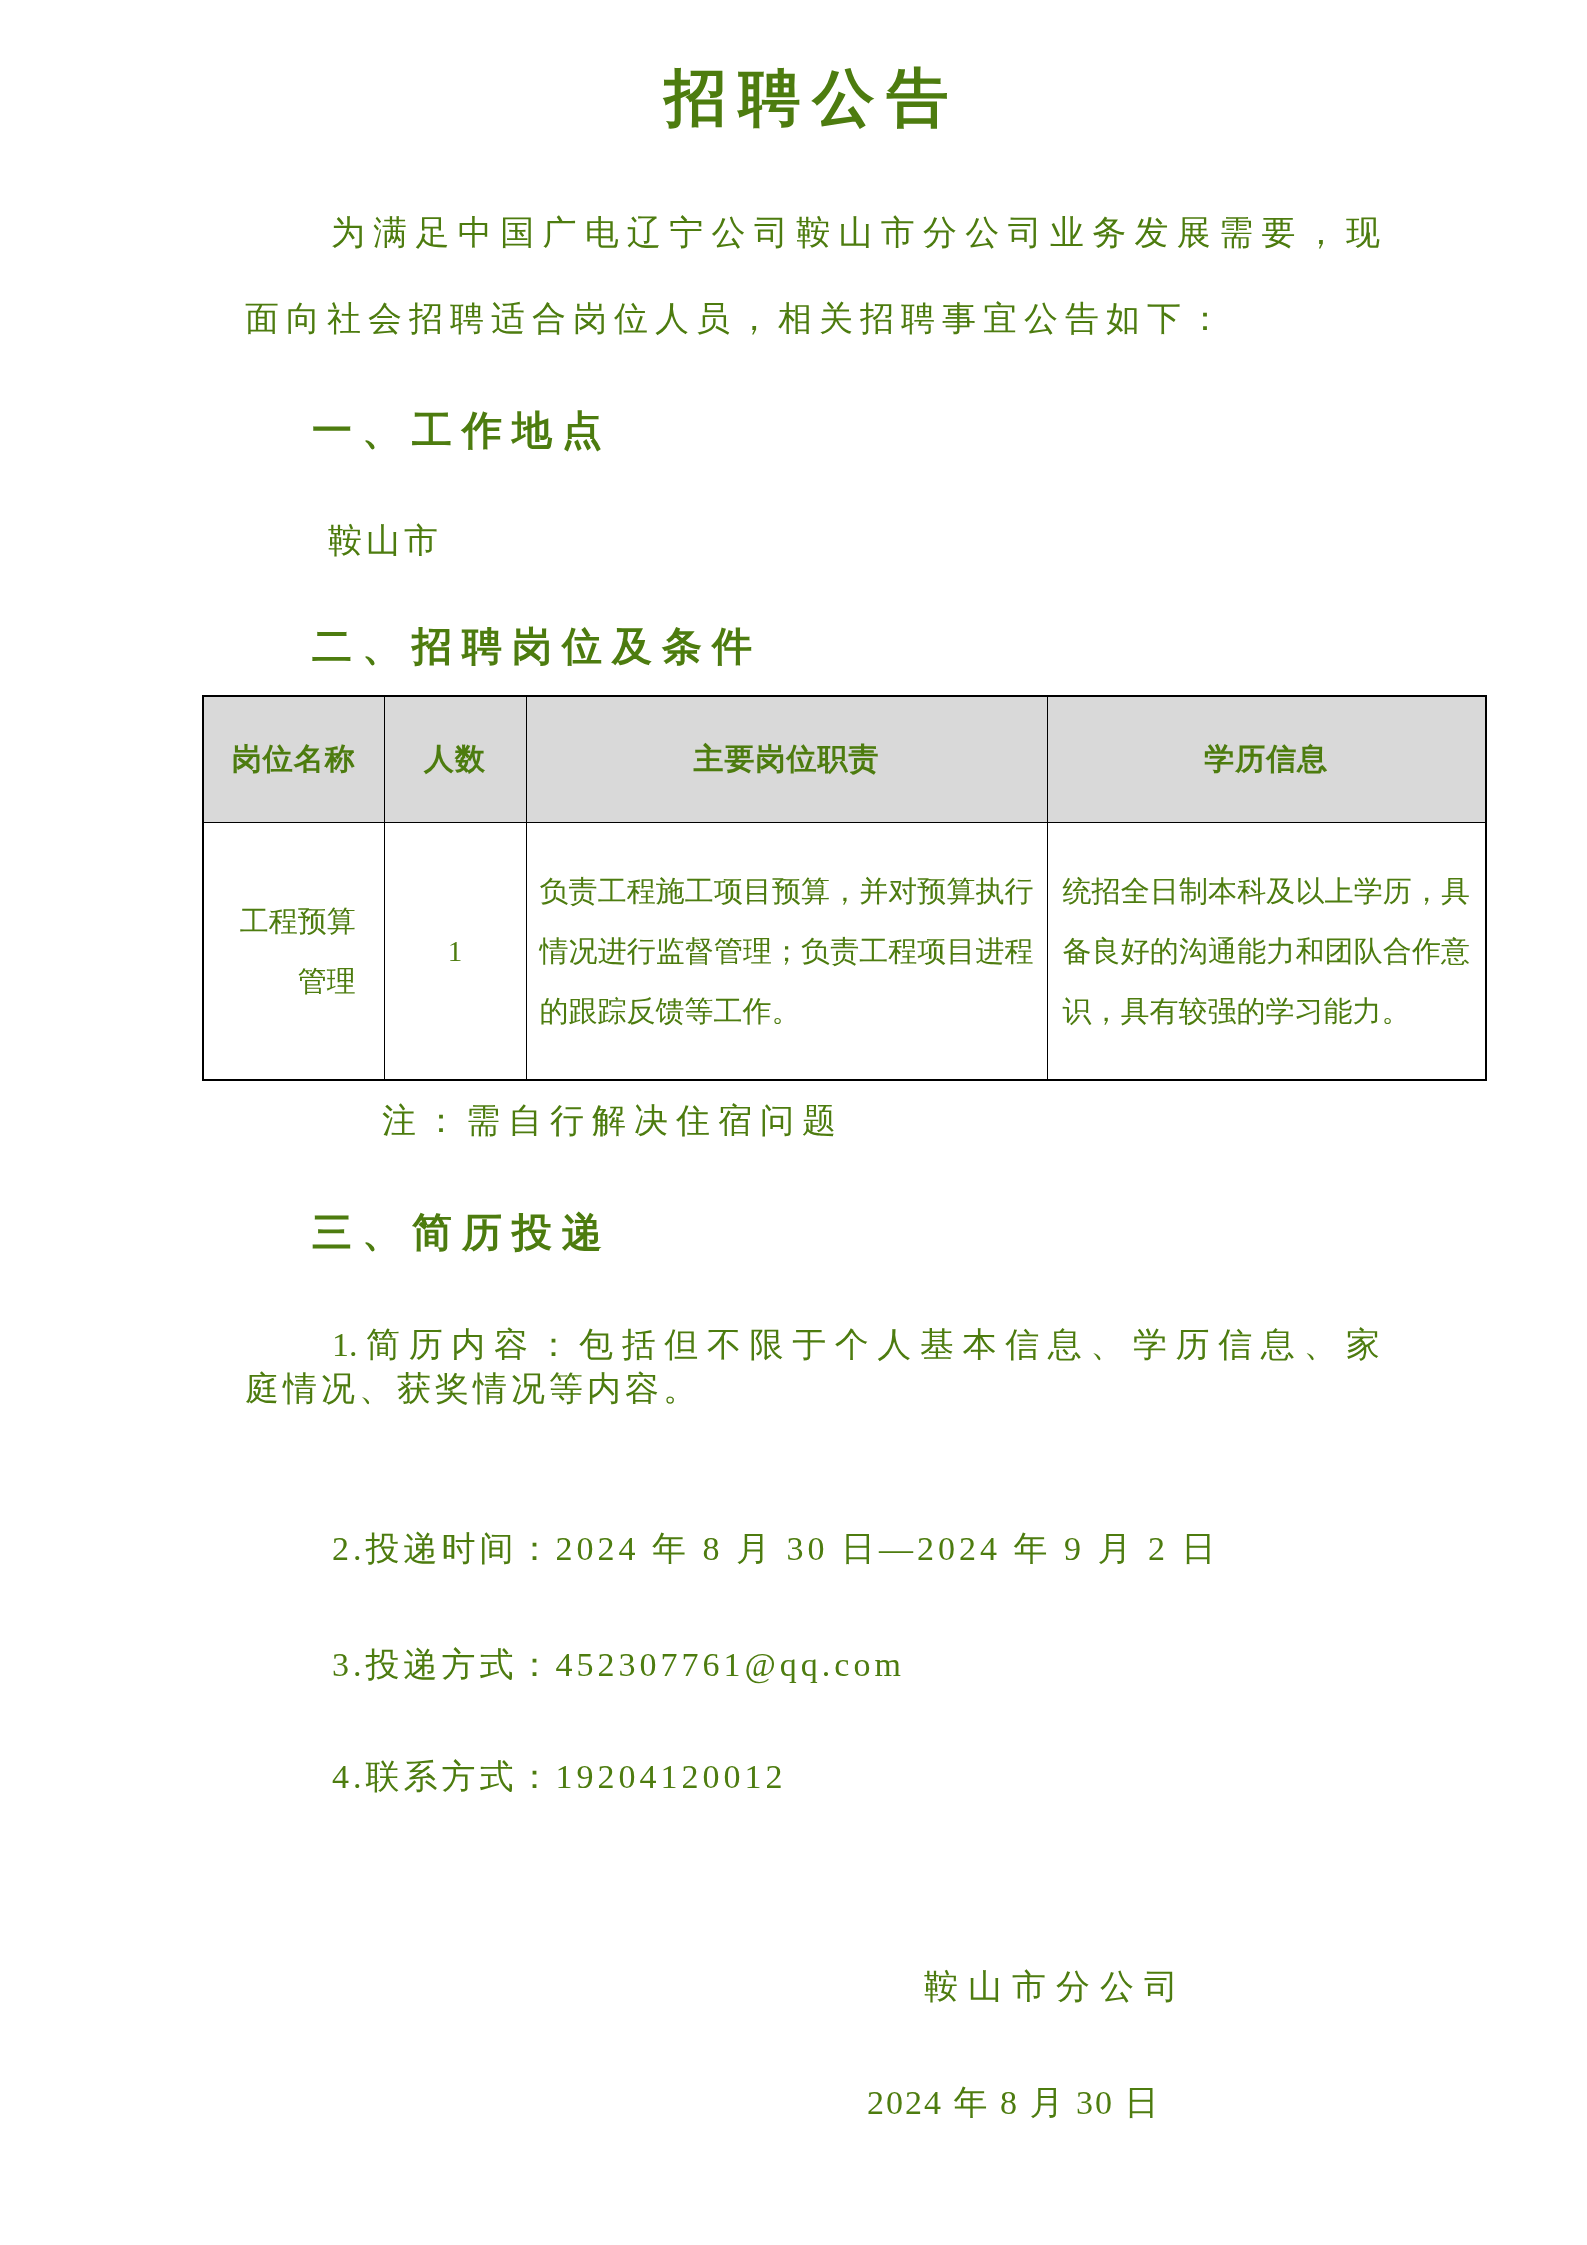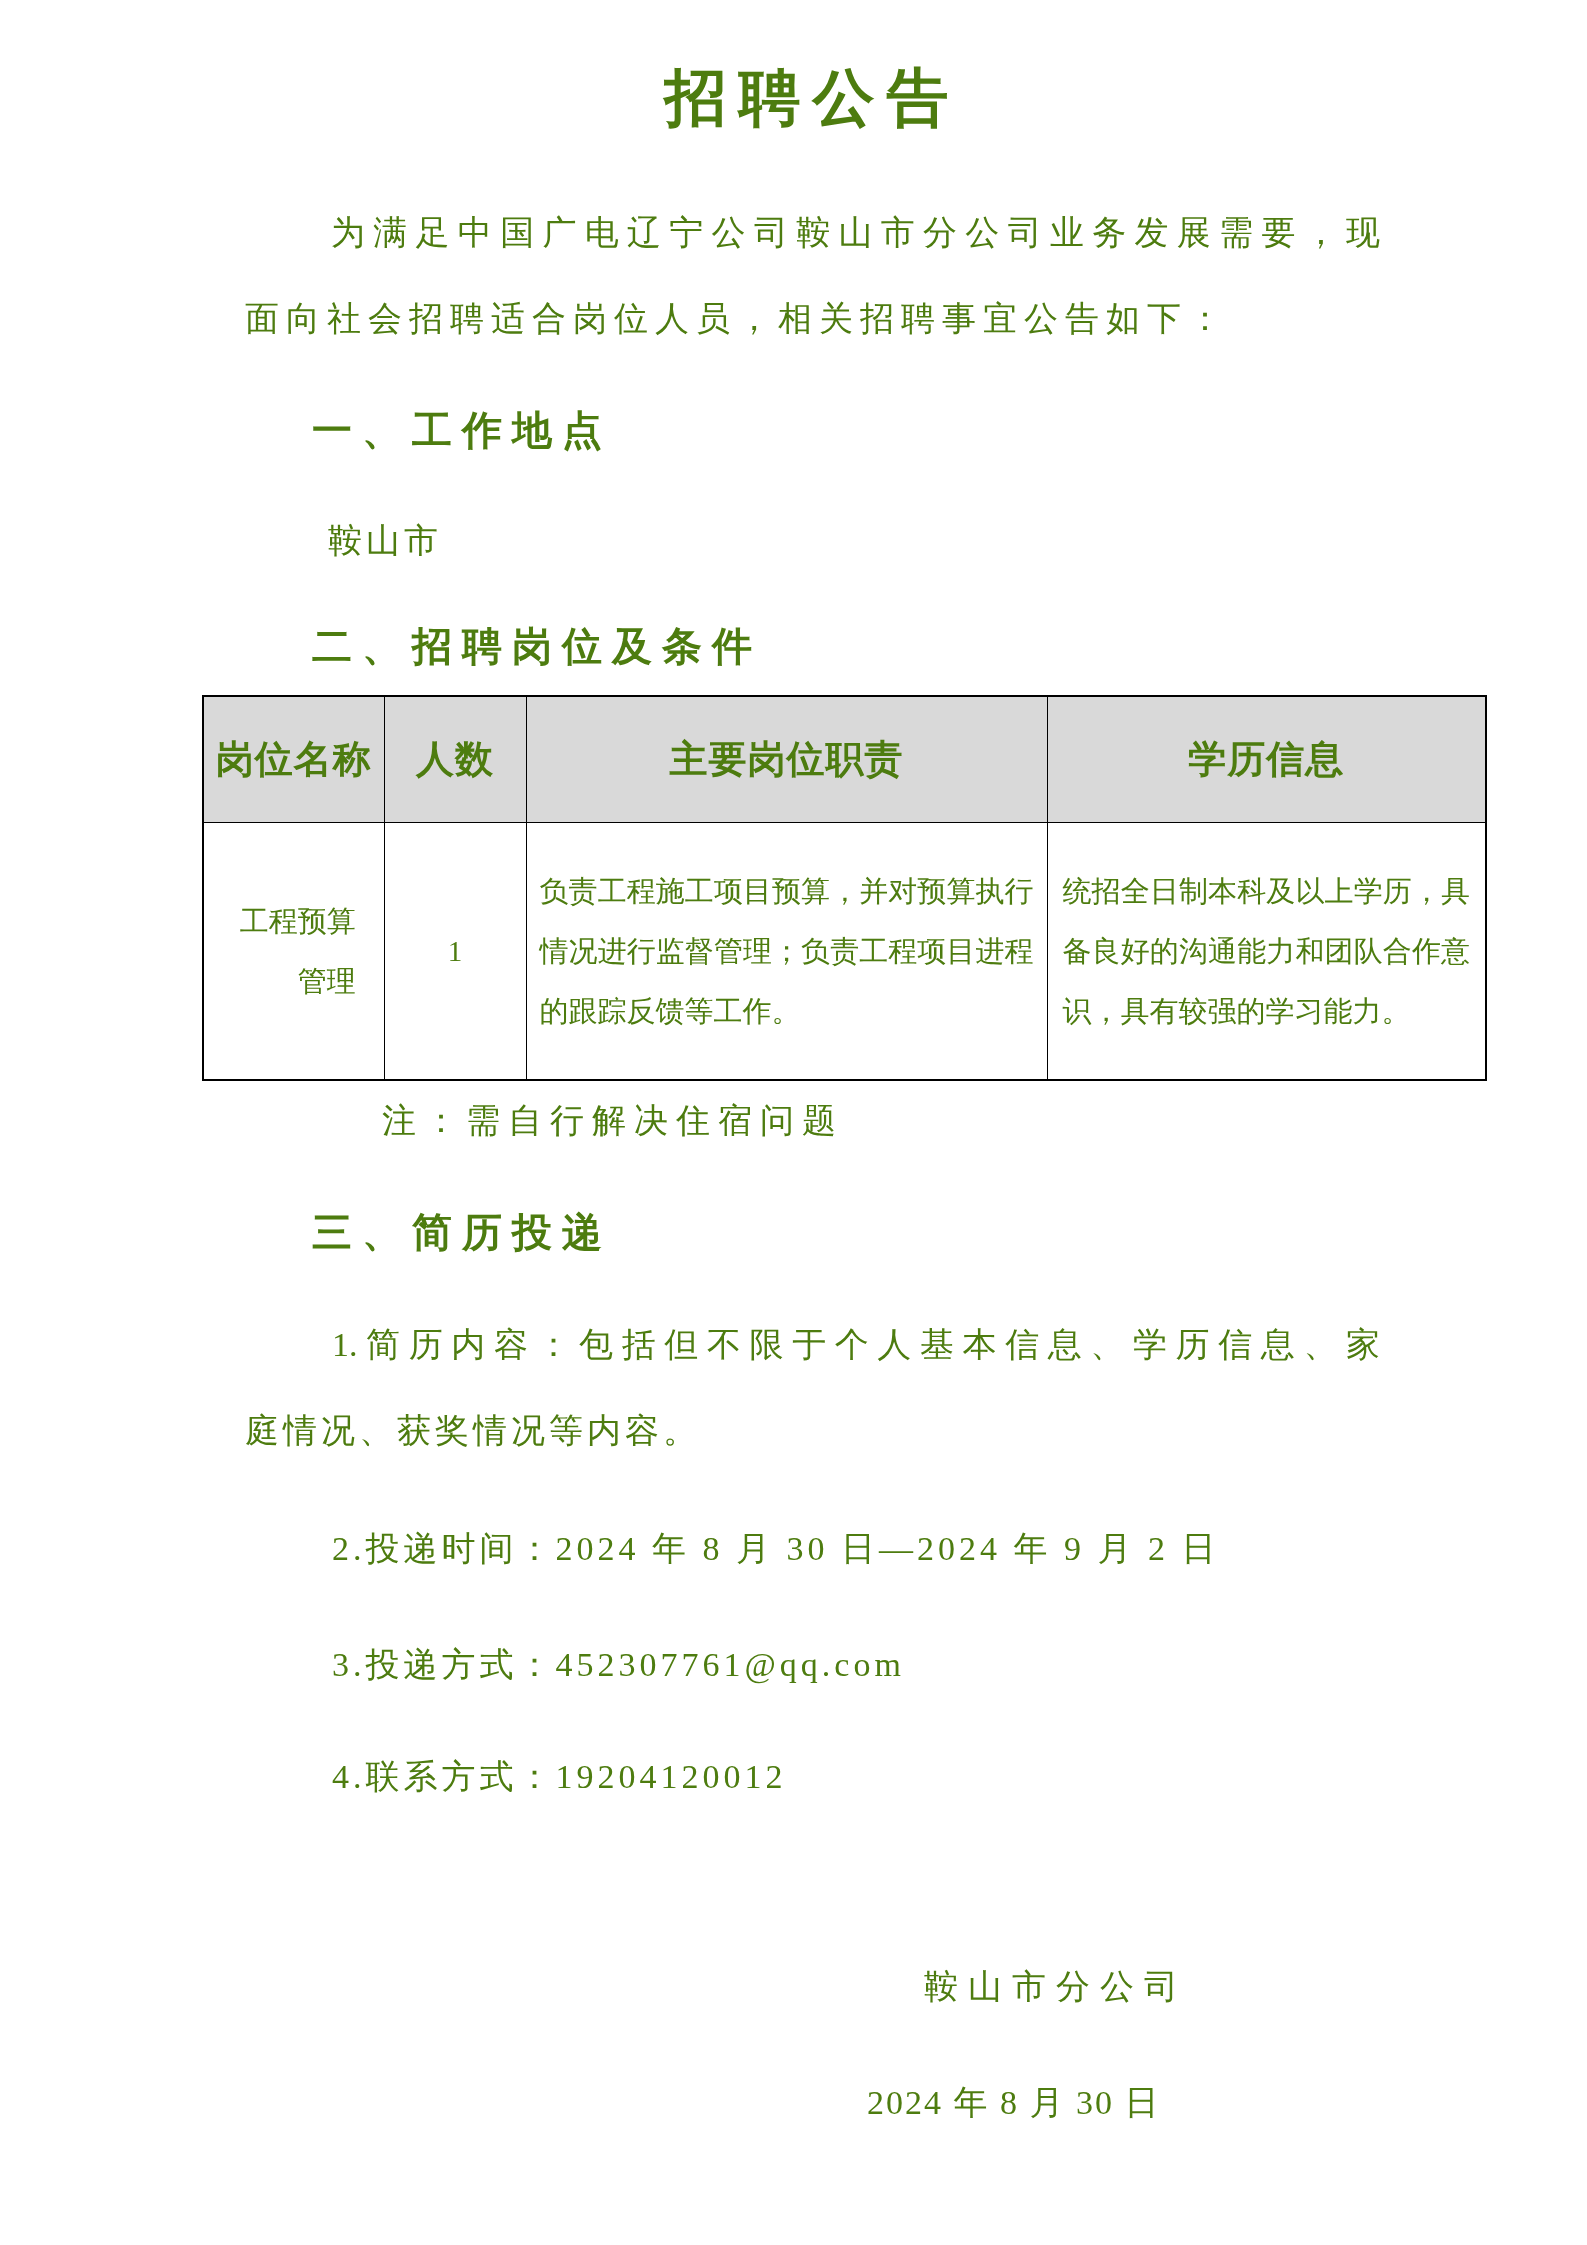--- a/index.html
+++ b/index.html
@@ -50,21 +50,21 @@
     border:2px solid #000;
   }
   #jobs-table th, #jobs-table td{
     border:1px solid #000;
     vertical-align:middle;
   }
   #jobs-table th{
     height:123px;
     font-family:"Liberation Sans", sans-serif;
     font-weight:bold;
-    font-size:38px;
+    font-size:30px;
     text-align:center;
     letter-spacing:1px;
   }
   #jobs-table td{
     height:232px;
     font-size:29px;
   }
   td.cell-position{ text-align:center; line-height:60px; }
   td.cell-position span{ display:inline-block; width:124px; text-align:right; }
   td.cell-headcount{ text-align:center; font-size:30px; }
@@ -79,21 +79,21 @@
 
   #note{ left:342px; top:1100px; letter-spacing:8px;margin-left:40px; }
   #h3{ left:312px; top:1208px; }
 
   #item1-line1{
     left:245px; top:1324px; width:1135px;
     text-indent:87px;
     text-align:justify; text-align-last:justify;
     white-space:normal;
   }
-  #item1-line2{ left:245px; top:1410px; letter-spacing:4px;text-align:center; }
+  #item1-line2{ left:245px; top:1368px; letter-spacing:4px;text-align:center; }
   #item2{ left:332px; top:1528px; letter-spacing:4px; }
   #item3{ left:332px; top:1644px; letter-spacing:4px; }
   #item4{ left:332px; top:1756px; letter-spacing:4px; }
 
   #signature{ left:924px; top:1966px; letter-spacing:10px; }
   #date{ left:867px; top:2082px; letter-spacing:2px; }
 </style>
 </head>
 <body>
 

